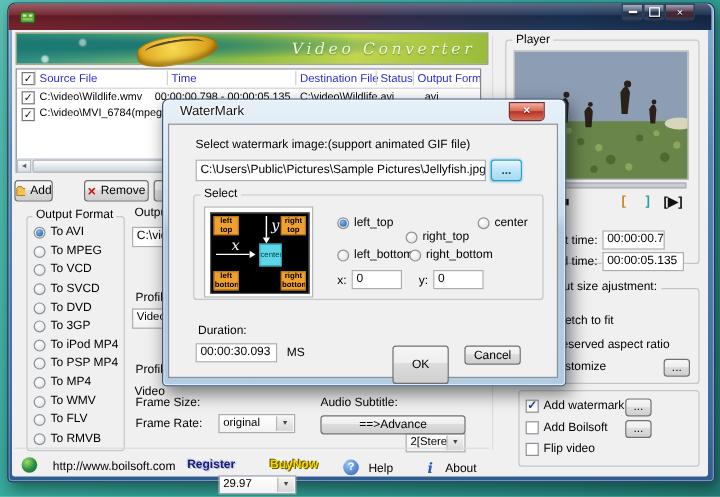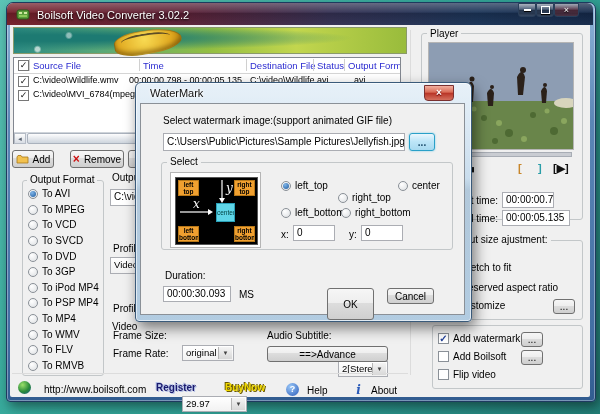--- a/index.html
+++ b/index.html
@@ -87,36 +87,36 @@
 
 <div class="abs win-frame"></div>
 
 <div class="abs titlebar">
   <svg class="abs" style="left:9px;top:5px" width="14" height="13">
     <rect x="1" y="2" width="12" height="9" rx="2" fill="#5a9e3a" stroke="#2a5a1a"></rect>
     <rect x="3" y="4" width="3" height="2" fill="#cfe8a0"></rect>
       <rect x="8" y="4" width="3" height="2" fill="#cfe8a0"></rect>
     <rect x="3" y="7" width="8" height="2" fill="#8ac85a"></rect>
   </svg>
-  <span class="abs title-text" style="left:30px;top:6px">Boilsoft Video Converter 3.02.2</span>
 </div>
 <div class="abs capbtn" style="left:518px;top:3px;width:18px">
     <span style="display:block;width:7px;height:2px;background:#fff;box-shadow:0 1px 1px #000"></span>
   </div>
 <div class="abs capbtn" style="left:536px;top:3px;width:18px">
     <span style="display:block;width:7px;height:6px;border:1px solid #fff;box-shadow:0 1px 1px #000"></span>
   </div>
 <div class="abs capbtn" style="left:554px;top:3px;width:25px;background:linear-gradient(180deg,rgba(255,255,255,.45),rgba(180,60,60,.35) 45%,rgba(90,10,10,.5) 50%,rgba(190,80,70,.3))">
     <span>×</span>
   </div>
 
 <div class="abs client"></div>
 
 <div class="abs banner">
   <div class="abs filmroll"></div>
+  <span class="abs banner-text" style="right:10px;top:6px">Video Converter</span>
 </div>
 
 <div class="abs table">
   <div class="thead">
     <span class="rowcb" style="left:4px;top:2px">✓</span>
     <span class="hsep" style="left:15px"></span>
     <span class="htext" style="left:19px">Source File</span>
     <span class="hsep" style="left:125px"></span>
     <span class="htext" style="left:129px">Time</span>
     <span class="hsep" style="left:232px"></span>
@@ -138,21 +138,21 @@
     <span class="rowcb" style="left:4px;top:32px">✓</span>
     <span class="cell" style="left:19px;top:31px">C:\video\MVI_6784(mpeg).AVI</span>
   </div>
 </div>
 <div class="abs sbar">
   <span class="sarr" style="left:0">◄</span>
   <span class="sthumb" style="left:13px;width:120px"></span>
   <span class="sarr" style="right:0">►</span>
 </div>
 
-<div class="abs btn" style="left:12px;top:150px;width:42px;height:18px">
+<div class="abs btn" style="left:12px;top:150px;width:32px;height:18px">
   <svg width="13" height="10">
     <path d="M1 3 L1 9 L12 9 L12 3 L6 3 L5 1.5 L2 1.5 Z" fill="#f2c14e" stroke="#a8791a" stroke-width="0.8"></path>
   </svg>
   <span class="lbl">Add</span>
 </div>
 <div class="abs btn" style="left:70px;top:150px;width:54px;height:18px">
   <span style="color:#cc1111;font-weight:bold;font-size:12px;line-height:10px">×</span>
   <span class="lbl">Remove</span>
 </div>
 <div class="abs btn" style="left:128px;top:150px;width:44px;height:18px">
@@ -210,21 +210,21 @@
     <span class="lbl">To RMVB</span>
   </div>
 
 <span class="abs lbl" style="left:112px;top:172px">Output</span>
 <div class="abs fld" style="left:110px;top:189px;width:115px;height:17px">C:\video</div>
 <span class="abs lbl" style="left:113px;top:243px">Profile</span>
 <div class="abs combo" style="left:110px;top:257px;width:80px;height:17px"><span>Video</span><span class="arr">▼</span></div>
 <span class="abs lbl" style="left:113px;top:303px">Profile</span>
 <span class="abs lbl" style="left:112px;top:321px">Video</span>
 <span class="abs lbl" style="left:113px;top:330px">Frame Size:</span>
-<div class="abs combo" style="left:182px;top:328px;width:52px;height:16px"><span>original</span><span class="arr">▼</span></div>
+<div class="abs combo" style="left:182px;top:328px;width:64px;height:16px"><span>original</span><span class="arr">▼</span></div>
 <span class="abs lbl" style="left:267px;top:330px">Audio Subtitle:</span>
 <div class="abs combo" style="left:338px;top:328px;width:50px;height:16px"><span>2[Stereo]</span><span class="arr">▼</span></div>
 <span class="abs lbl" style="left:113px;top:348px">Frame Rate:</span>
 <div class="abs combo" style="left:182px;top:347px;width:65px;height:16px"><span>29.97</span><span class="arr">▼</span></div>
 <div class="abs btn" style="left:267px;top:346px;width:121px;height:16px">
     <span>==&gt;Advance</span>
   </div>
 
 <div class="abs divline" style="left:410px;top:30px;width:1px;height:345px"></div>
 

